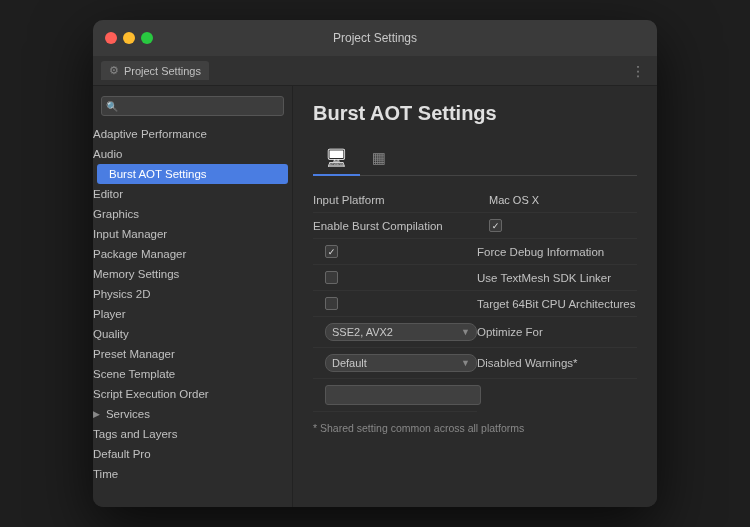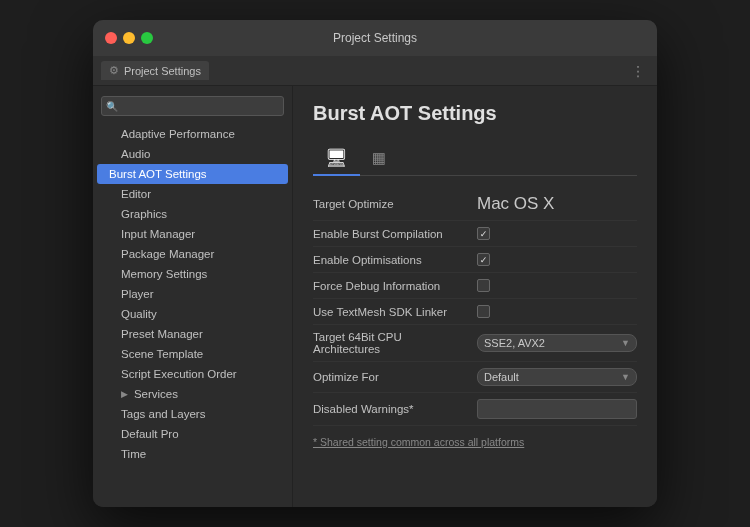--- a/index.html
+++ b/index.html
@@ -117,21 +117,21 @@
     }
     .sidebar-search .search-icon {
       position: absolute;
       left: 5px;
       top: 50%;
       transform: translateY(-50%);
       color: #888;
       font-size: 10px;
     }
     .sidebar-item {
-      padding: 4px 12px 4px 28px;
+      padding: 4px 12px 4px 0;
       color: #c0c0c0;
       font-size: 11.5px;
       cursor: pointer;
       display: flex;
       align-items: center;
       gap: 4px;
       white-space: nowrap;
     }
     .sidebar-item.active {
       background: #4a7de2;
@@ -202,21 +202,21 @@
     }
     .setting-value {
       padding: 6px 0 6px 12px;
       border-bottom: 1px solid #333;
       display: flex;
       align-items: center;
       min-width: 160px;
     }
     .setting-value .text-val {
       color: #c8c8c8;
-      font-size: 17px;
+      font-size: 11px;
     }
     .checkbox {
       width: 13px;
       height: 13px;
       border: 1px solid #666;
       background: #3a3a3a;
       border-radius: 2px;
       display: flex;
       align-items: center;
       justify-content: center;
@@ -253,21 +253,20 @@
       padding: 2px 6px;
       color: #c8c8c8;
       font-size: 11px;
       width: 160px;
       height: 20px;
     }
     .footnote {
       color: #888;
       font-size: 10.5px;
       margin-top: 10px;
-      text-decoration: underline;
     }
   </style>
 </head>
 <body>
 
 <div class="window">
 
   <div class="titlebar">
     <div class="traffic-lights">
       <div class="traffic-light tl-close"></div>
@@ -312,20 +311,23 @@
           <div class="sidebar-item">
             <span>Input Manager</span>
           </div>
           <div class="sidebar-item">
             <span>Package Manager</span>
           </div>
           <div class="sidebar-item">
             <span>Memory Settings</span>
           </div>
           <div class="sidebar-item">
+            <span>Physics 2D</span>
+          </div>
+          <div class="sidebar-item">
             <span>Player</span>
           </div>
           <div class="sidebar-item">
             <span>Quality</span>
           </div>
           <div class="sidebar-item">
             <span>Preset Manager</span>
           </div>
           <div class="sidebar-item">
             <span>Scene Template</span>
@@ -356,29 +358,28 @@
       <div class="platform-tabs">
         <div class="platform-tab active">
           <span class="platform-icon">🖥</span>
         </div>
         <div class="platform-tab">
           <span class="platform-icon" style="font-size:15px;">▦</span>
         </div>
       </div>
 
       <div class="settings-grid" id="settings-grid">
-          <div class="setting-label">Target Optimize</div>
+          <div class="setting-label">Input Platform</div>
           <div class="setting-value">
             <span class="text-val">Mac OS X</span>
           </div>
           <div class="setting-label">Enable Burst Compilation</div>
           <div class="setting-value">
             <div class="checkbox checked"></div>
           </div>
-          <div class="setting-label">Enable Optimisations</div>
           <div class="setting-value">
             <div class="checkbox checked"></div>
           </div>
           <div class="setting-label">Force Debug Information</div>
           <div class="setting-value">
             <div class="checkbox unchecked"></div>
           </div>
           <div class="setting-label">Use TextMesh SDK Linker</div>
           <div class="setting-value">
             <div class="checkbox unchecked"></div>

